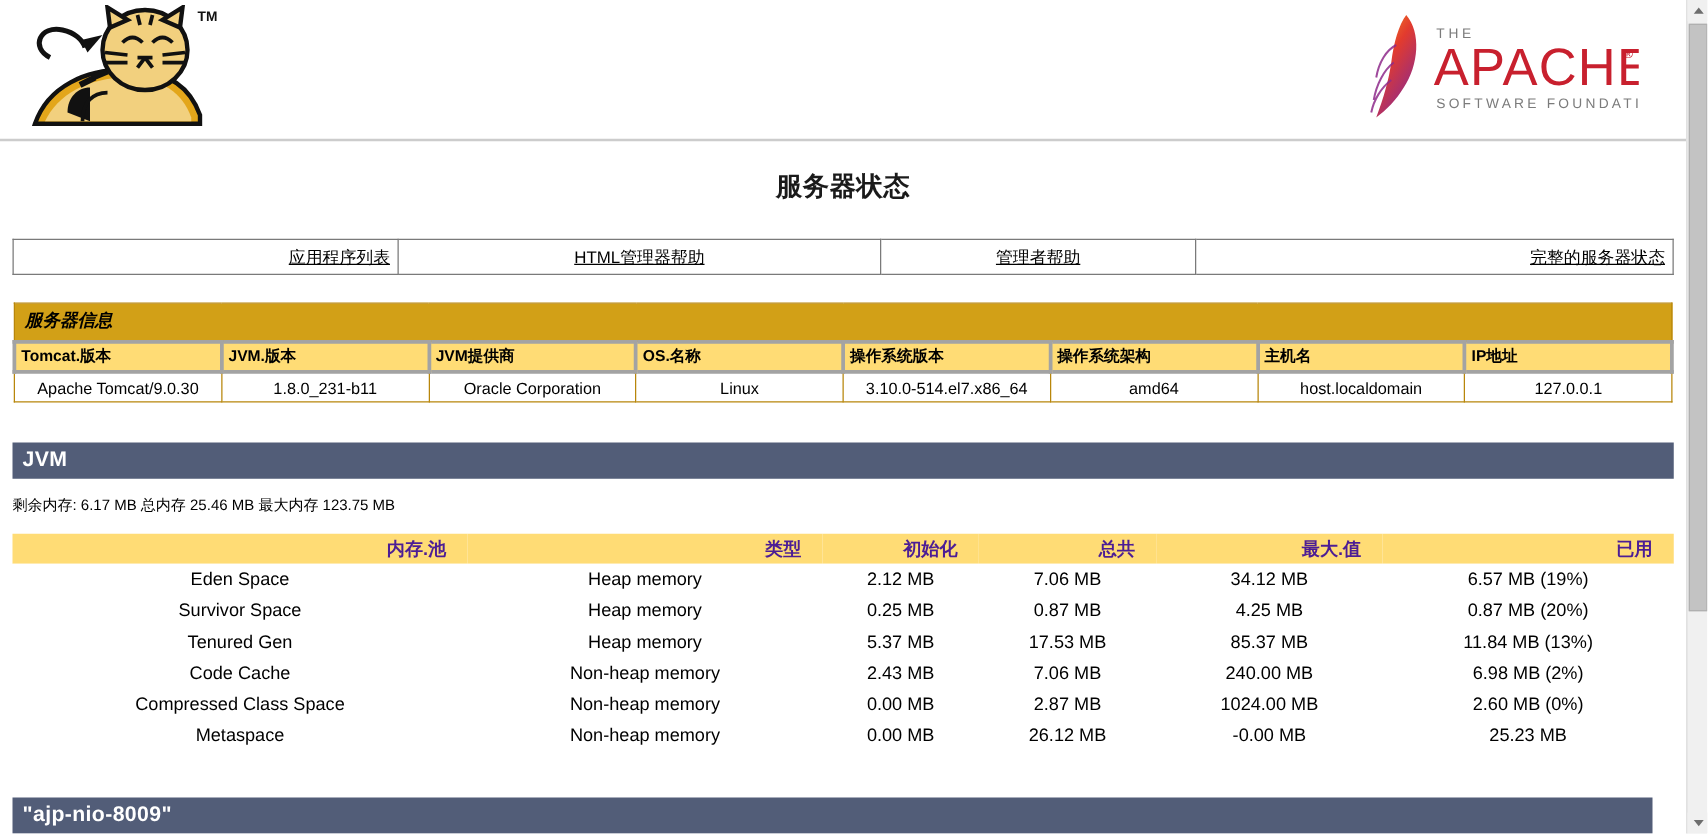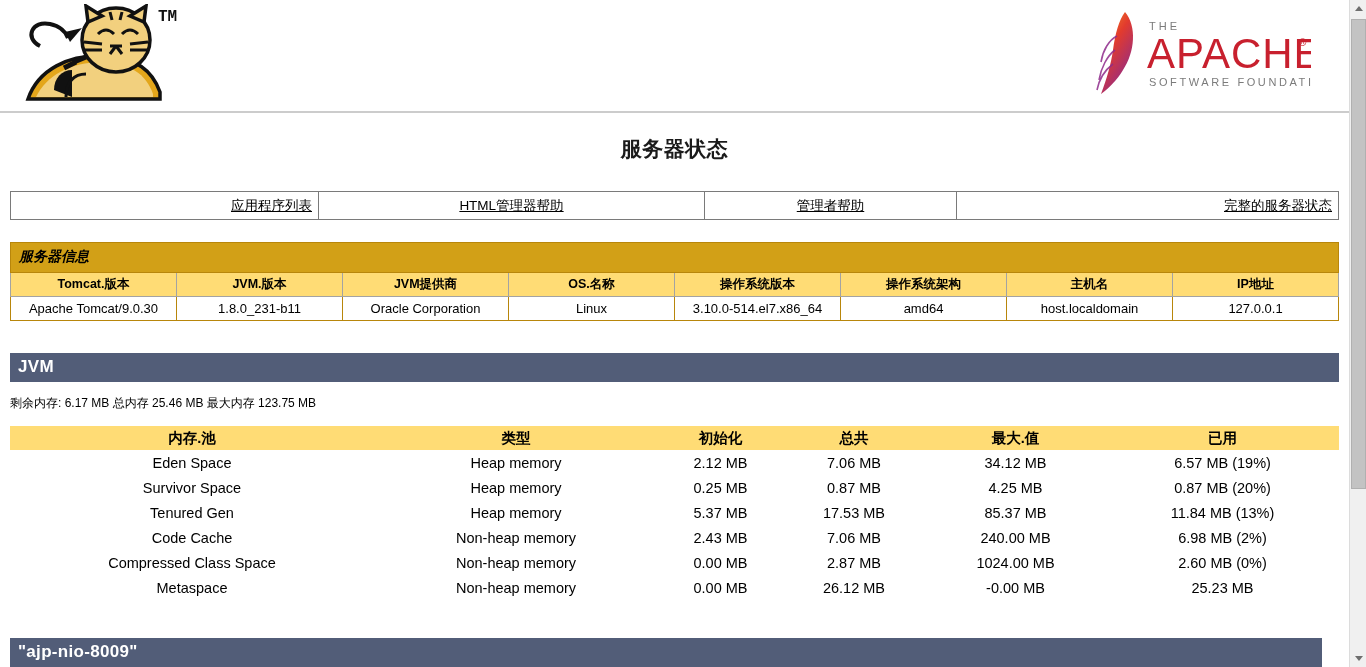--- a/index.html
+++ b/index.html
@@ -86,27 +86,27 @@
     color: #000000;
     text-decoration: underline;
   }
   .nav-left   { text-align: right; }
   .nav-center { text-align: center; margin-left: 35px; }
   .nav-right  { text-align: right; }
 
   
   .info-head th {
     background: #ffdc75;
-    border: 1px solid #a3a3a3;
+    border: 3px solid #a3a3a3;
     font-size: 12.5px;
     font-weight: bold;
     color: #000000;
     height: 24px;
     padding: 2px 4px;
-    text-align: center;
+    text-align: left;
   }
   .info-body td {
     background: #ffffff;
     border: 1px solid #b8860b;
     font-size: 13px;
     color: #000000;
     height: 24px;
     padding: 2px 4px;
     text-align: center;
   }
@@ -139,24 +139,24 @@
     margin: 14px 10px 0 10px;
     width: calc(100% - 20px);
     border-collapse: collapse;
     table-layout: fixed;
   }
   .mem-table th {
     background: #ffdc75;
     border: none;
     font-size: 14.5px;
     font-weight: bold;
-    color: #000000;
+    color: #4c1d95;
     height: 24px;
-    padding: 2px 0;
-    text-align: center;
+    padding: 2px 17px;
+    text-align: right;
   }
   .mem-table td {
     background: #ffffff;
     border: none;
     font-size: 14.5px;
     color: #000000;
     height: 25px;
     padding: 1px 4px;
     text-align: center;
   }
@@ -228,21 +228,21 @@
           <path d="M112 30 q8 -8 16 0" fill="none" stroke="#111111" stroke-width="3"></path>
 
           <path d="M100 42 L112 42" stroke="#111111" stroke-width="3"></path>
           <path d="M106 42 L100 50 M106 42 L112 50" stroke="#111111" stroke-width="3" fill="none"></path>
 
           <path d="M74 38 L92 40 M74 46 L92 46" stroke="#111111" stroke-width="3"></path>
           <path d="M138 38 L120 40 M138 46 L120 46" stroke="#111111" stroke-width="3"></path>
 
           <path d="M100 8 L102 16 M112 8 L110 16" stroke="#111111" stroke-width="3"></path>
         </svg>
-        <span style="position:absolute; left:148px; top:4px; font-size:16px; font-weight:bold; color:#111;font-family:Liberation Mono, monospace;">TM</span>
+        <span style="position:absolute; left:148px; top:4px; font-size:11px; font-weight:bold; color:#111;">TM</span>
       </div>
 
       <div class="apache-logo">
         <svg viewBox="0 0 220 96" width="220" height="96" aria-hidden="true">
           <defs>
             <linearGradient id="feather" x1="0" y1="0" x2="0.6" y2="1">
               <stop offset="0%" stop-color="#f6921e"></stop>
               <stop offset="45%" stop-color="#e23b2e"></stop>
               <stop offset="100%" stop-color="#8e2a8b"></stop>
             </linearGradient>

